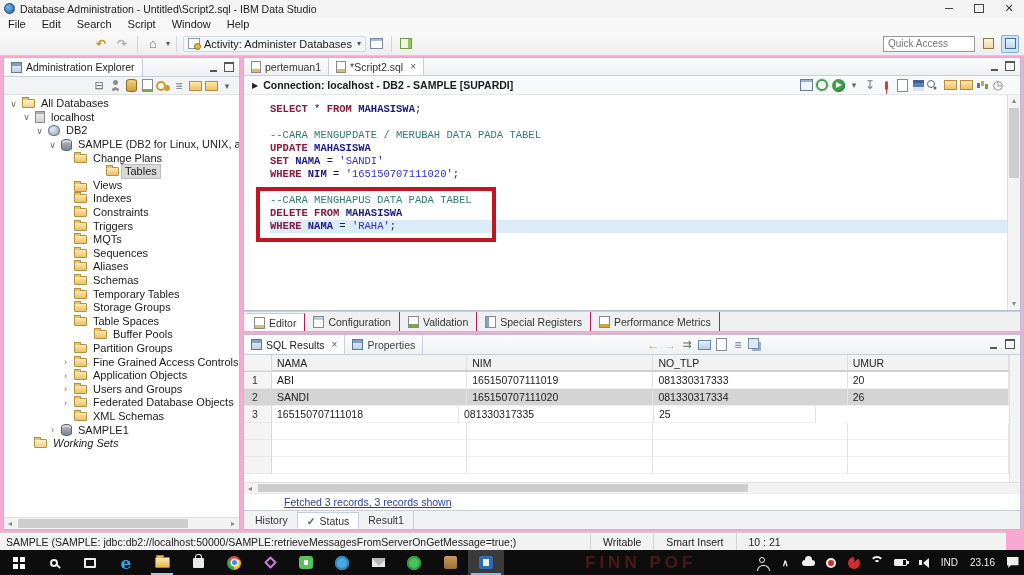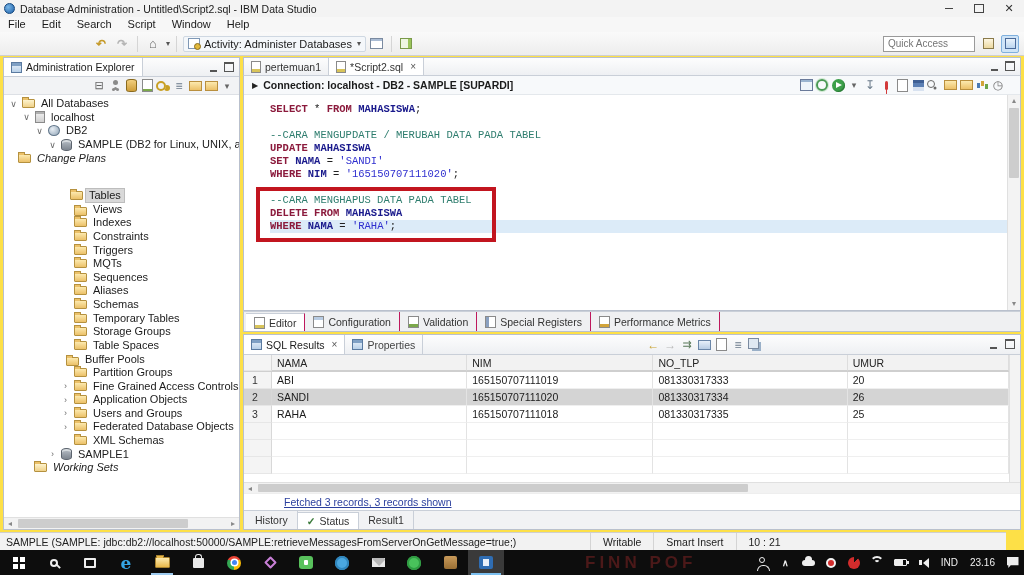--- a/index.html
+++ b/index.html
@@ -1,18 +1,18 @@
 <!DOCTYPE html>
 <html><head>
 <meta charset="utf-8">
 <style>
   * { margin:0; padding:0; box-sizing:border-box; }
   html,body { width:1024px; height:575px; overflow:hidden; }
   body { font-family:"Liberation Sans", sans-serif; font-size:11px; color:#1b1b1b; background:#eaeaea; }
-  #app { position:relative; width:1024px; height:575px; background:#fde047; }
+  #app { position:relative; width:1024px; height:575px; background:#f9a8d4; }
 
   
   #titlebar { position:absolute; top:0; left:0; right:0; height:17px; background:#f3f3f3; display:flex; align-items:center; padding-left:4px; gap:5px; font-size:10.5px; }
   .appicon { width:11px; height:11px; border-radius:50%; background:radial-gradient(circle at 35% 35%, #7ab7e8, #1c5fa8); border:1px solid #14477e; }
   #title-text { flex:1; white-space:nowrap; overflow:hidden; }
   .winctl { display:flex; height:17px; }
   .winbtn { width:30px; height:17px; display:flex; align-items:center; justify-content:center; color:#333; }
   .wb-min::after { content:''; width:8px; height:1px; background:#444; }
   .wb-max::after { content:''; width:8px; height:7px; border:1px solid #444; }
   .wb-close { font-size:11px; }
@@ -293,26 +293,26 @@
           <div class="tree-row" style="padding-left: 30px;">
             <div class="tree-arrow">∨</div>
             <div class="t-ic t-instance"></div>
             <div class="tree-label">DB2</div>
           </div>
           <div class="tree-row" style="padding-left: 43px;">
             <div class="tree-arrow">∨</div>
             <div class="t-ic t-database"></div>
             <div class="tree-label">SAMPLE (DB2 for Linux, UNIX, and Wind</div>
           </div>
-          <div class="tree-row" style=" font-style: italic;">
+          <div class="tree-row" style="padding-left: 56px;">
             <div class="tree-arrow"></div>
             <div class="t-ic t-folder"></div>
             <div class="tree-label">Change Plans</div>
           </div>
-          <div class="tree-row" style="padding-left: 52px; margin-top: 24px;">
+          <div class="tree-row" style="padding-left: 88px;">
             <div class="tree-arrow"></div>
             <div class="t-ic t-folder"></div>
             <div class="tree-label sel">Tables</div>
           </div>
           <div class="tree-row" style="padding-left: 56px; align-items: flex-end;">
             <div class="tree-arrow"></div>
             <div class="t-ic t-folder"></div>
             <div class="tree-label">Views</div>
           </div>
           <div class="tree-row" style="padding-left: 56px;">
@@ -358,21 +358,21 @@
           <div class="tree-row" style="padding-left: 56px;">
             <div class="tree-arrow"></div>
             <div class="t-ic t-folder"></div>
             <div class="tree-label">Storage Groups</div>
           </div>
           <div class="tree-row" style="padding-left: 56px;">
             <div class="tree-arrow"></div>
             <div class="t-ic t-folder"></div>
             <div class="tree-label">Table Spaces</div>
           </div>
-          <div class="tree-row" style="padding-left: 48px; align-items: flex-end;">
+          <div class="tree-row" style="padding-left: 76px;">
             <div class="tree-arrow"></div>
             <div class="t-ic t-folder"></div>
             <div class="tree-label">Buffer Pools</div>
           </div>
           <div class="tree-row" style="padding-left: 56px;">
             <div class="tree-arrow"></div>
             <div class="t-ic t-folder"></div>
             <div class="tree-label">Partition Groups</div>
           </div>
           <div class="tree-row" style="padding-left: 56px;">
@@ -536,21 +536,20 @@
               </div>
               <div class="grow selected">
                 <div class="gnum">2</div>
                 <div class="gcell" style="width: 196px;">SANDI</div>
                 <div class="gcell" style="width: 187px;">165150707111020</div>
                 <div class="gcell" style="width: 195px;">081330317334</div>
                 <div class="gcell" style="width: 162px;">26</div>
               </div>
               <div class="grow">
                 <div class="gnum">3</div>
-                <div class="gcell" style="width: 196px;">RAHA</div>
                 <div class="gcell" style="width: 187px;">165150707111018</div>
                 <div class="gcell" style="width: 195px;">081330317335</div>
                 <div class="gcell" style="width: 162px;">25</div>
               </div>
               <div class="grow">
                 <div class="gnum"></div>
                 <div class="gcell" style="width: 196px;"></div>
                 <div class="gcell" style="width: 187px;"></div>
                 <div class="gcell" style="width: 195px;"></div>
                 <div class="gcell" style="width: 162px;"></div>

